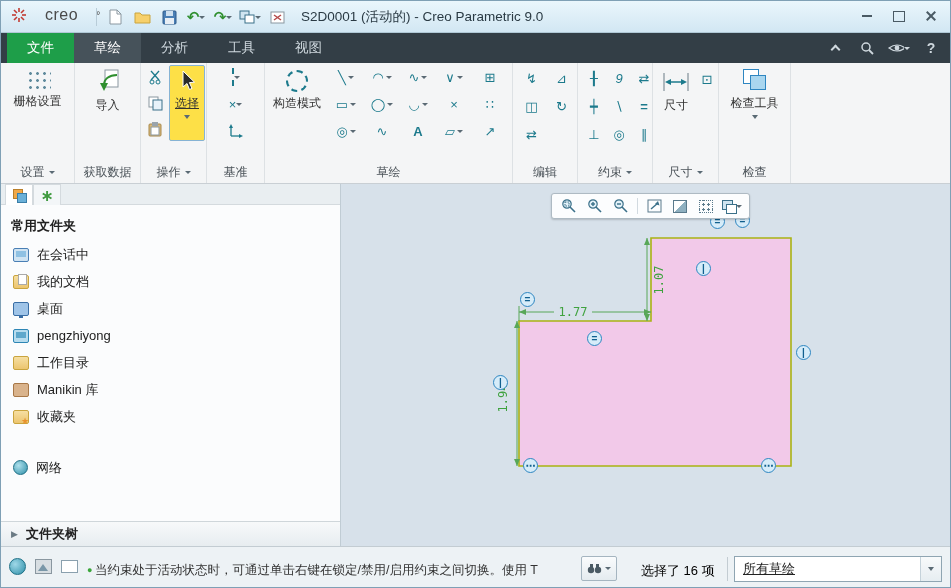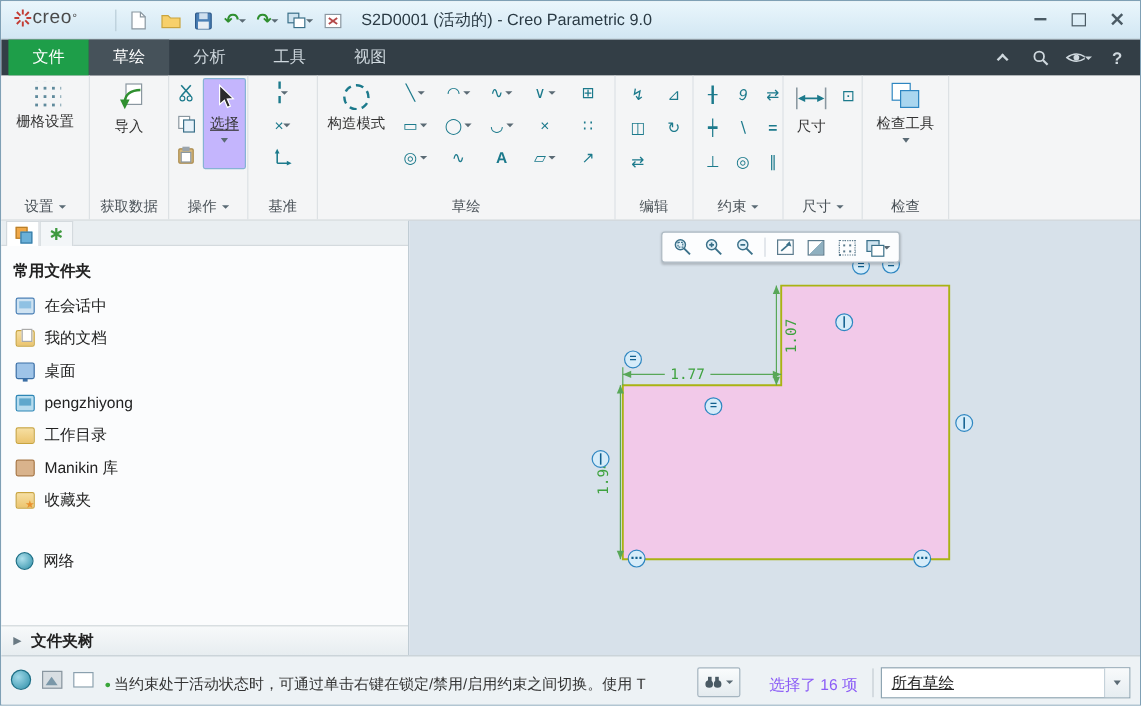--- a/index.html
+++ b/index.html
@@ -2,21 +2,21 @@
 <html><head>
 <meta charset="utf-8">
 <style>
   * { margin:0; padding:0; box-sizing:border-box; }
   html,body { width:951px; height:588px; }
   body { position:relative; font-family:"Liberation Sans","DejaVu Sans",sans-serif; background:#fff; border:1px solid #7fa0b5; overflow:hidden; font-size:13px; color:#333; }
   .abs { position:absolute; }
 
   
   #titlebar { position:absolute; top:0; left:0; width:100%; height:32px; background:linear-gradient(#eaf6fc,#d2e7f3); border-bottom:1px solid #b0c8d6; }
-  .logo-wrap { position:absolute; left:10px; top:5px; display:flex; align-items:center; gap:0; }
+  .logo-wrap { position:absolute; left:10px; top:5px; display:flex; align-items:center; gap:18px; }
   .logo-text { font-size:16px; color:#4a4a4a; letter-spacing:.5px; }
   .logo-mark { font-size:10px; color:#4a4a4a; vertical-align:super; }
   .qat { position:absolute; left:92px; top:4px; display:flex; align-items:center; gap:3px; }
   .qat-sep { width:1px; height:18px; background:#b8ccd8; margin:0 3px; }
   .qat-btn { width:24px; height:24px; display:flex; align-items:center; justify-content:center; border-radius:3px; }
   .gi-undo::before { content:"↶"; color:#2f8f2f; font-size:15px; font-weight:bold; }
   .gi-redo::before { content:"↷"; color:#2f8f2f; font-size:15px; font-weight:bold; }
   .tri { width:0; height:0; border-left:3px solid transparent; border-right:3px solid transparent; border-top:4px solid #5a6a74; }
   .tri-sm { border-left-width:3px; border-right-width:3px; border-top-width:3px; }
   #win-title { position:absolute; left:300px; right:300px; top:0; height:32px; line-height:32px; font-size:13.5px; color:#2a3a44; white-space:nowrap; }
@@ -36,21 +36,21 @@
   .tu { width:22px; height:22px; display:flex; align-items:center; justify-content:center; }
   .chev-up { width:7px; height:7px; border-left:2px solid #cfd8de; border-top:2px solid #cfd8de; transform:rotate(45deg); margin-top:3px; }
   .help-q { color:#cfd8de; font-size:14px; font-weight:bold; }
 
   
   #ribbon { position:absolute; top:62px; left:0; width:100%; height:121px; background:#f4f5f6; border-bottom:1px solid #c9cfd4; }
   .rg { position:absolute; top:0; height:100%; border-right:1px solid #dde1e4; }
   .rg-label { position:absolute; bottom:2px; left:0; right:0; display:flex; align-items:center; justify-content:center; gap:4px; font-size:12px; color:#4a5258; }
   .bb { display:flex; flex-direction:column; align-items:center; gap:3px; padding-top:4px; border:1px solid transparent; border-radius:2px; }
   .bb-label { font-size:12px; color:#333; white-space:nowrap; }
-  .bb-pressed { background:#c4b5fd; border-color:#86b3d4;text-decoration:underline; }
+  .bb-pressed { background:#fde047; border-color:#86b3d4;text-decoration:underline; }
   .sbtn { width:22px; height:22px; display:flex; align-items:center; justify-content:center; border-radius:2px; }
   .tool { height:25px; display:flex; align-items:center; justify-content:center; gap:2px; border-radius:2px; }
   .tg { font-size:13px; color:#1c7a8c; line-height:1; }
   .grid-ico { width:26px; height:22px; background-image:radial-gradient(circle,#5f8a9c 1.3px,transparent 1.5px); background-size:7px 7px; background-position:2px 2px; }
   .dashed-circle { width:22px; height:22px; border:2px dashed #1c7a8c; border-radius:50%; }
   .centerline-ico { width:0; height:18px; border-left:2px dashed #1c7a8c; }
   .insp-ico { width:26px; height:24px; position:relative; }
   .insp-ico .b1 { position:absolute; left:1px; top:1px; width:16px; height:15px; background:#fff; border:1.5px solid #2e86c1; }
   .insp-ico .b2 { position:absolute; left:8px; top:7px; width:16px; height:15px; background:#a9d6ef; border:1.5px solid #2e86c1; }
   
@@ -111,21 +111,21 @@
   
   #statusbar { position:absolute; left:0; top:545px; width:100%; height:43px; background:#edf2f5; border-top:1px solid #c3ccd2; }
   .sb-icons { position:absolute; left:8px; top:11px; display:flex; gap:9px; align-items:center; }
   .sbi-globe { width:17px; height:17px; border-radius:50%; background:radial-gradient(circle at 35% 35%, #9fd8e8, #2e8fa8); border:1px solid #1d6f86; }
   .sbi-model { width:17px; height:15px; background:#d8dee2; border:1px solid #8a97a0; position:relative; }
   .sbi-model::after { content:""; position:absolute; left:2px; bottom:2px; border-left:5px solid transparent; border-right:5px solid transparent; border-bottom:7px solid #7a97a8; }
   .sbi-plane { width:17px; height:13px; background:#fff; border:1px solid #8aa0ae; }
   #sb-msg { position:absolute; left:86px; top:15px; font-size:12.5px; color:#333; white-space:nowrap; }
   #sb-msg::before { content:"● "; color:#3aa63a; font-size:9px; vertical-align:1px; }
   #sb-find { position:absolute; left:580px; top:9px; width:36px; height:25px; background:linear-gradient(#fafcfd,#e4ebef); border:1px solid #a5b5c0; border-radius:2px; display:flex; align-items:center; justify-content:center; gap:3px; }
-  #sb-sel { position:absolute; left:640px; top:15px; font-size:13px; color:#8b5cf6; }
+  #sb-sel { position:absolute; left:640px; top:15px; font-size:13px; color:#000000; }
   .sb-div { position:absolute; left:726px; top:10px; width:1px; height:24px; background:#c3ccd2; }
   #sb-combo { position:absolute; left:733px; top:9px; width:208px; height:26px; background:#fff; border:1px solid #8fa5b2; }
   #sb-combo .val { line-height:24px; padding-left:8px; font-size:13px; color:#222;text-decoration:underline; }
   #sb-combo .dd { position:absolute; right:0; top:0; width:21px; height:100%; border-left:1px solid #c5d2da; background:linear-gradient(#f8fafb,#e6edf1); display:flex; align-items:center; justify-content:center; }
 </style>
 </head>
 <body>
 
 <div id="titlebar">
   <div class="logo-wrap">

